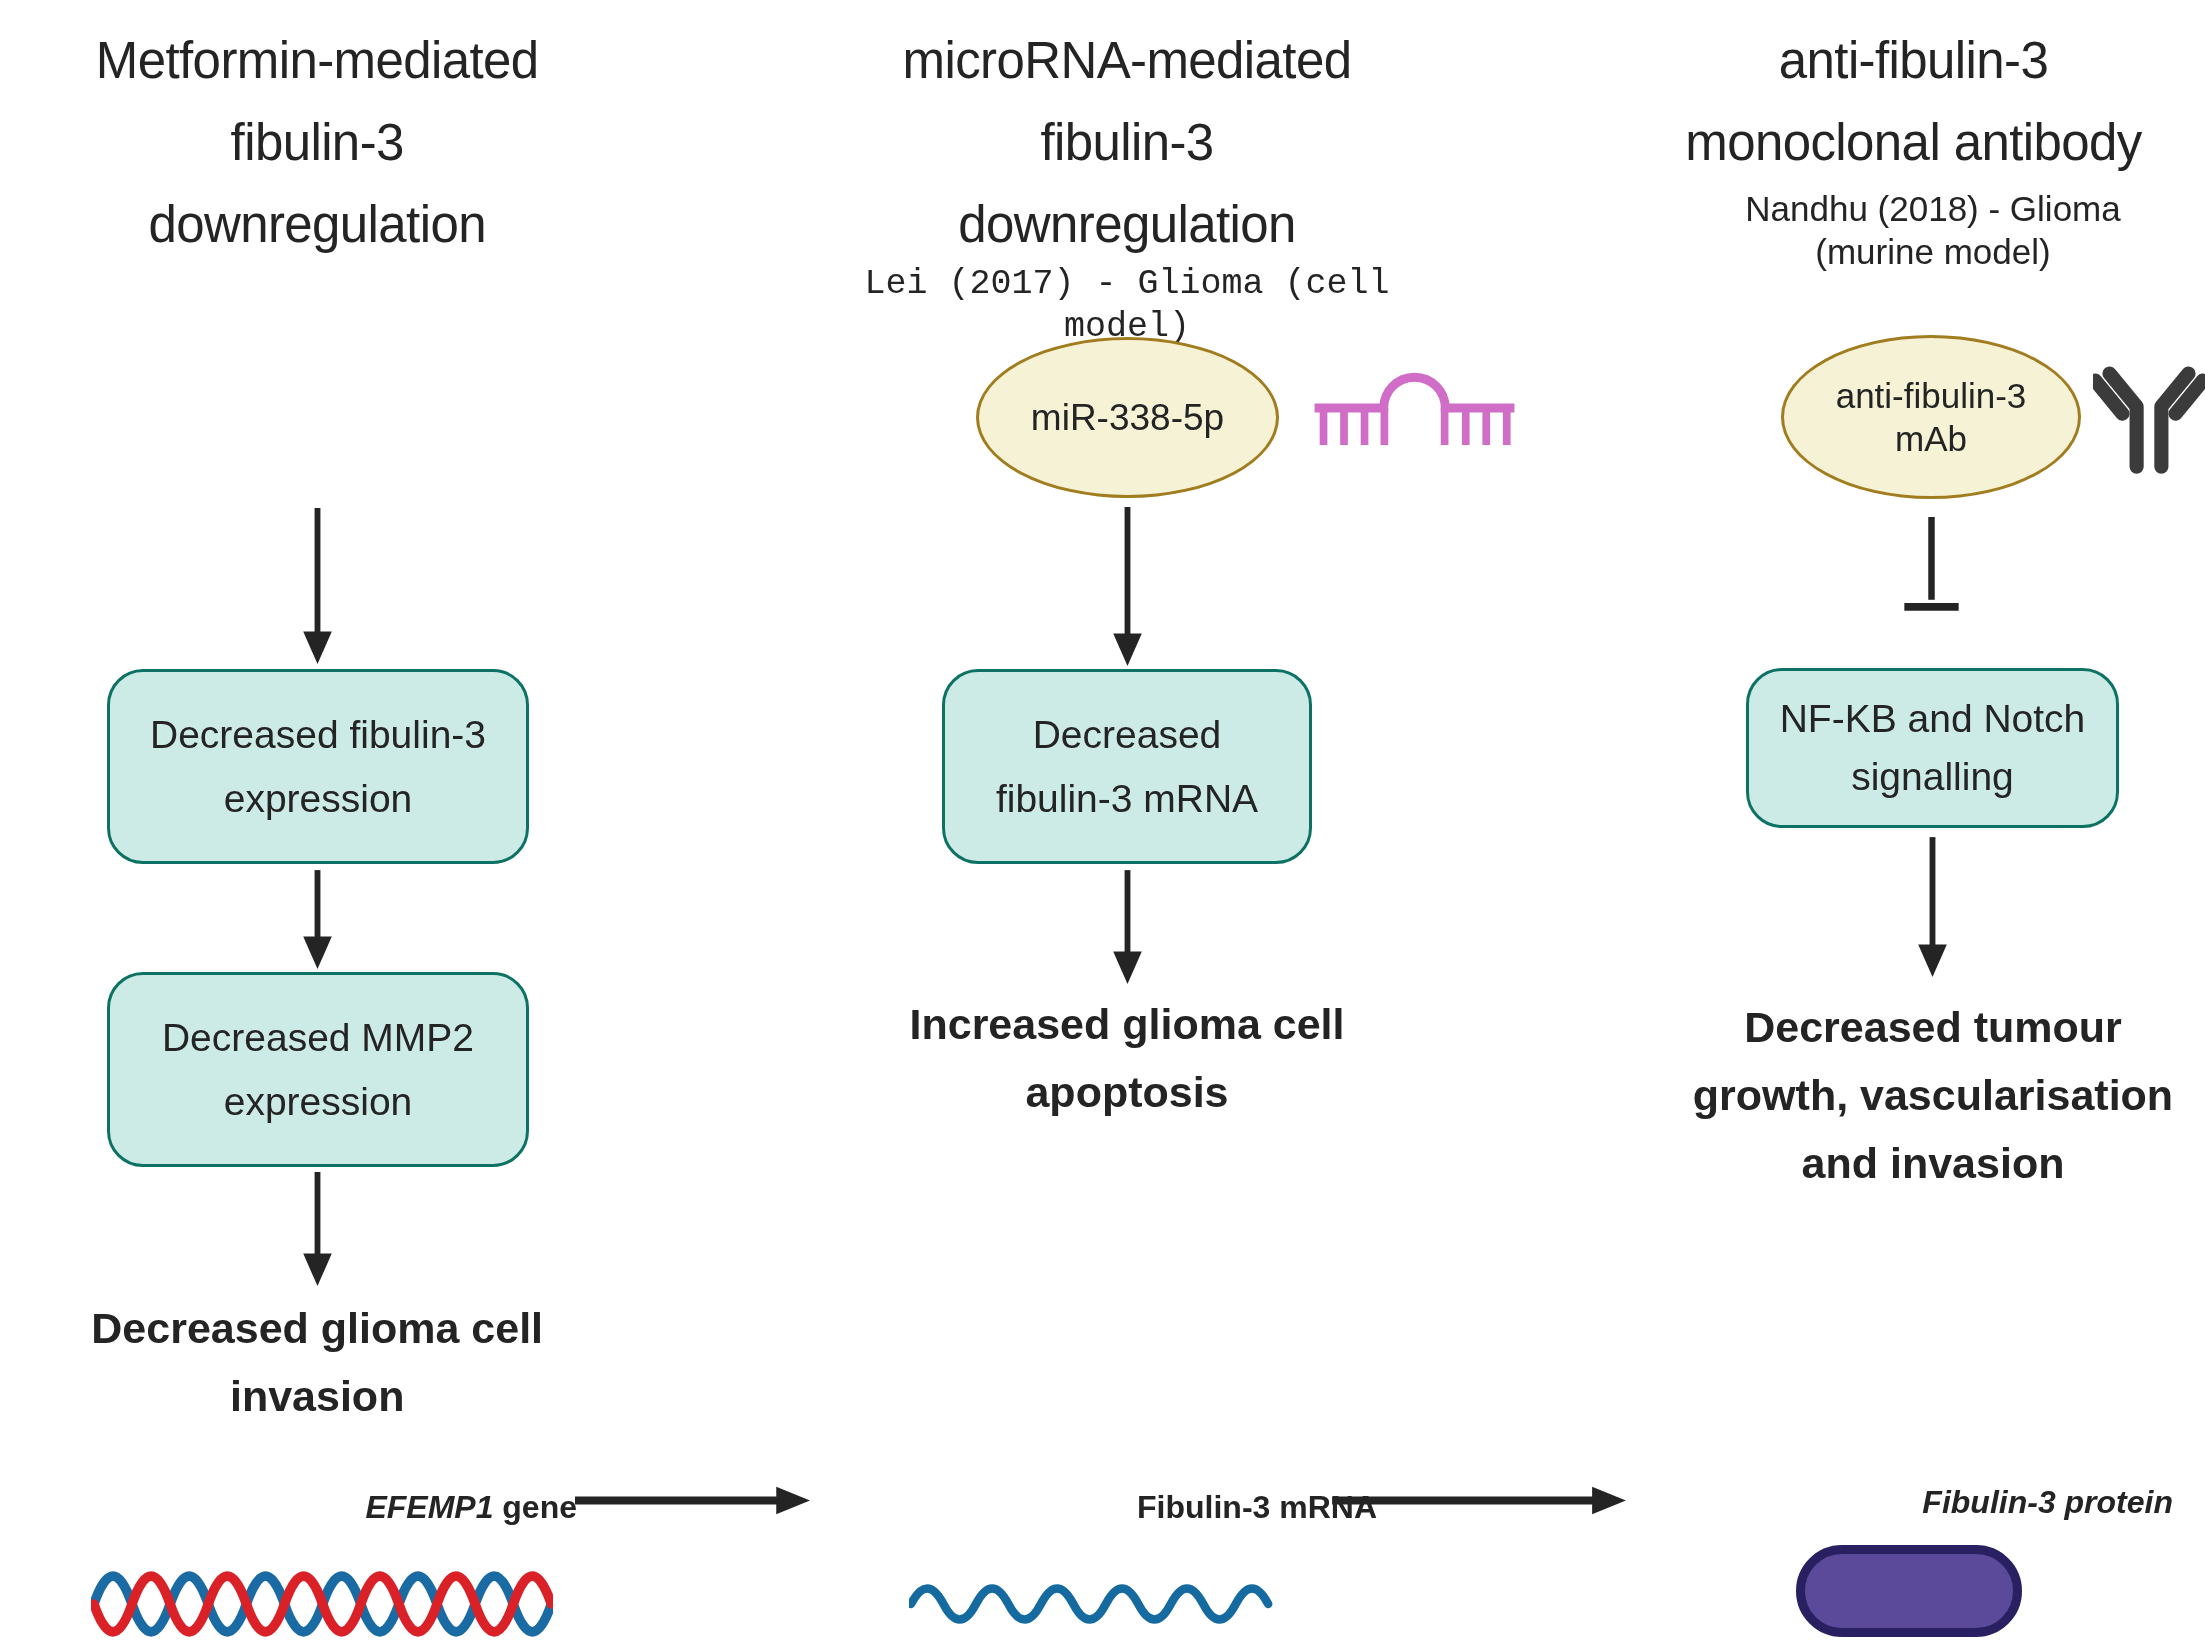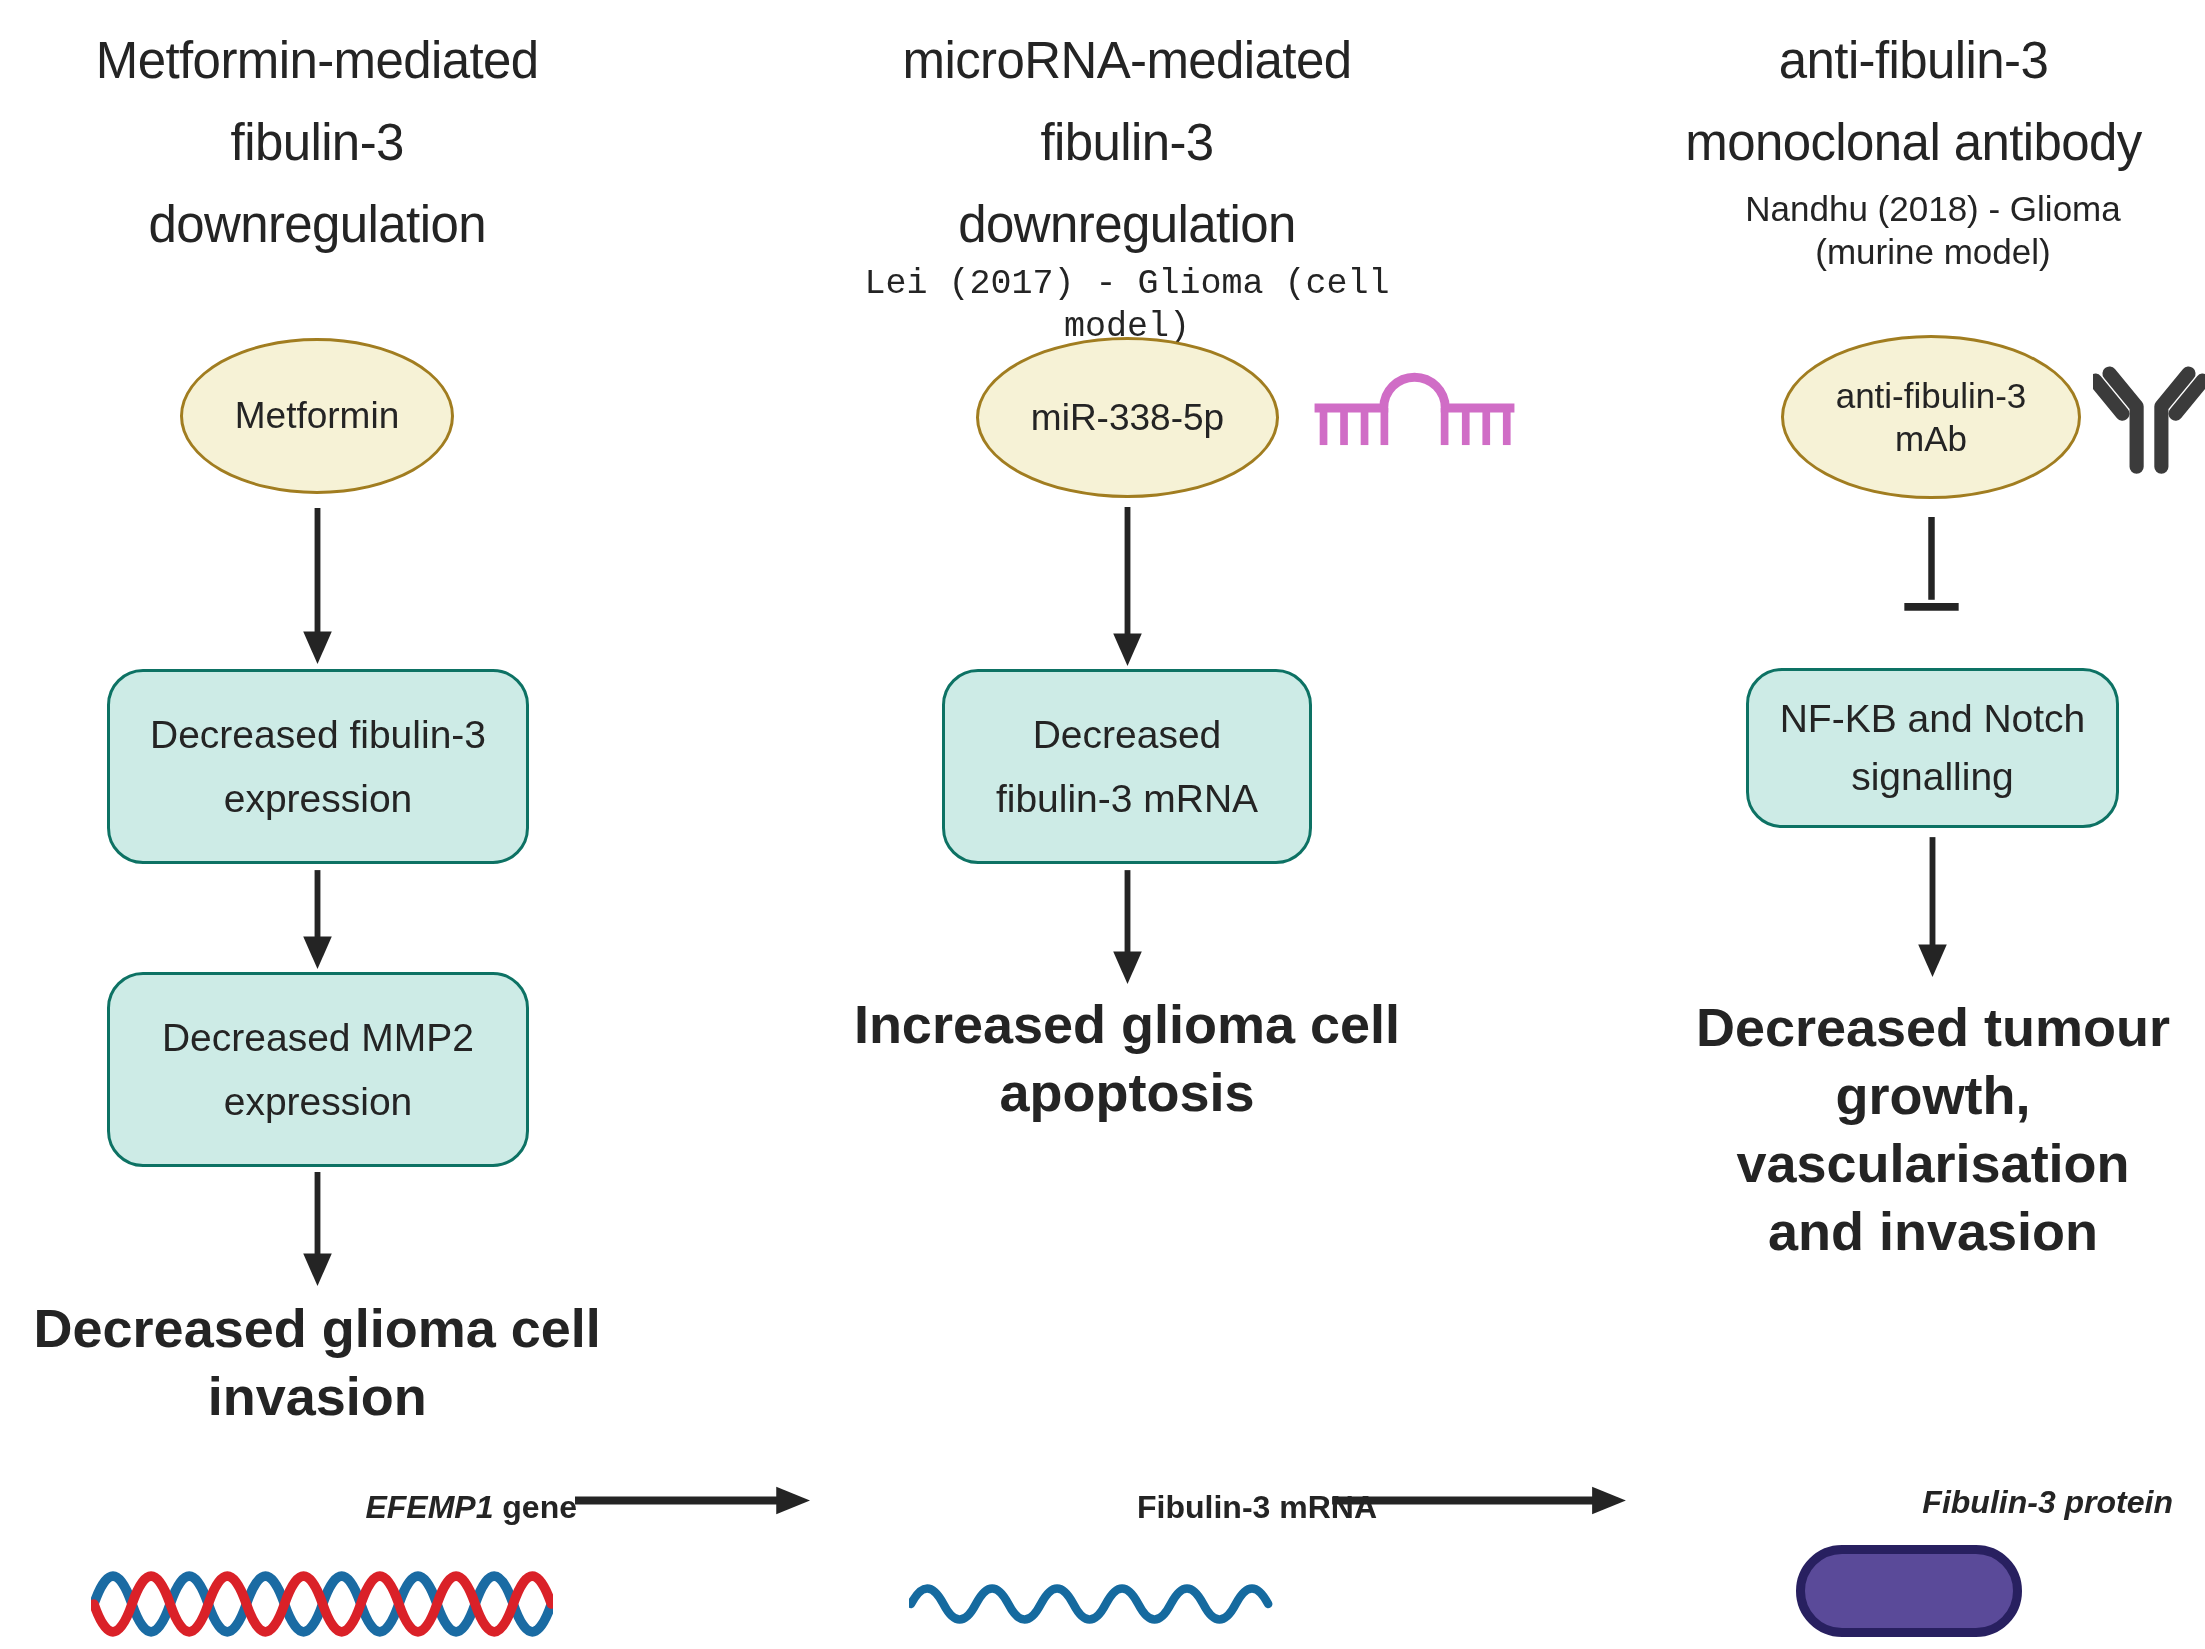--- a/index.html
+++ b/index.html
@@ -23,21 +23,21 @@
     border-radius:50%;box-sizing:border-box;
   }
   .ellipse .lbl{font-size:37px;line-height:44px;white-space:pre-line;color:var(--ink);}
   .stepbox{
     display:flex;align-items:center;justify-content:center;text-align:center;
     background:var(--box-fill);border:3.9px solid var(--box-stroke);
     border-radius:36px;box-sizing:border-box;
   }
   .stepbox .lbl{font-size:39px;line-height:64px;white-space:pre-line;color:var(--ink);}
   .outcome{
-    font-size:54px;line-height:68px;font-weight:700;text-align:center;
+    font-size:43px;line-height:68px;font-weight:700;text-align:center;
     white-space:pre-line;color:var(--ink);
   }
   .bottom-label{
     font-size:32px;font-weight:700;text-align:right;color:var(--ink);white-space:nowrap;
   }
   .bottom-label .it{font-style:italic;}
   .arrow line{stroke:var(--ink);}
   .arrow polygon{fill:var(--ink);}
   .tbar line{stroke:var(--ink);}
   .mirna path,.mirna line{stroke:var(--mirna-pink);fill:none;}
@@ -53,23 +53,20 @@
 </style>
 </head>
 <body>
 
 <div class="canvas">
 
   <div class="abs title" style="left:5.2px;top:19.5px;width:624px;">Metformin-mediated
 fibulin-3
 downregulation</div>
 
-  <div class="abs ellipse" style="left:180px;top:338px;width:274px;height:156px;">
-    <span class="lbl">Metformin</span>
-  </div>
 
   <svg class="abs arrow" style="left:298px;top:508px;" width="39" height="156" viewBox="0 0 60 240">
     <line x1="30" y1="0" x2="30" y2="192" stroke-width="9"></line>
     <polygon points="8,190 52,190 30,240"></polygon>
   </svg>
 
   <div class="abs stepbox" style="left:107px;top:669px;width:422px;height:195px;">
     <span class="lbl">Decreased fibulin-3
 expression</span>
   </div>

